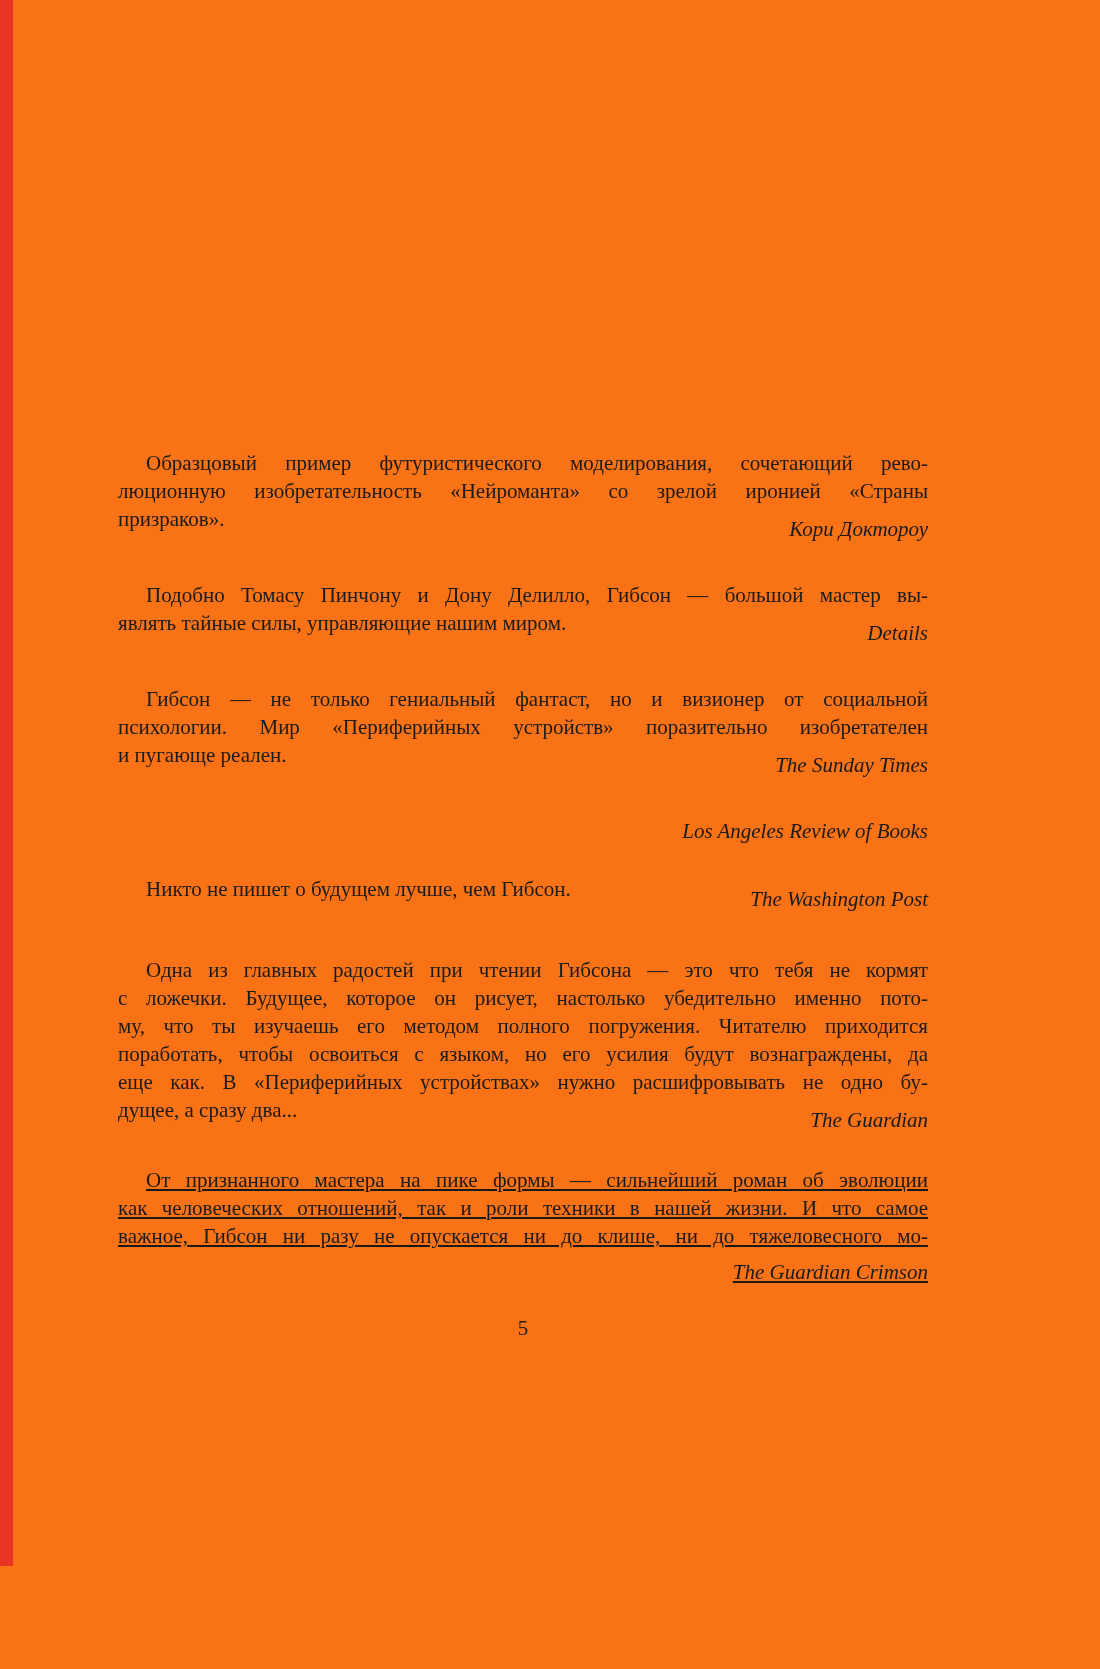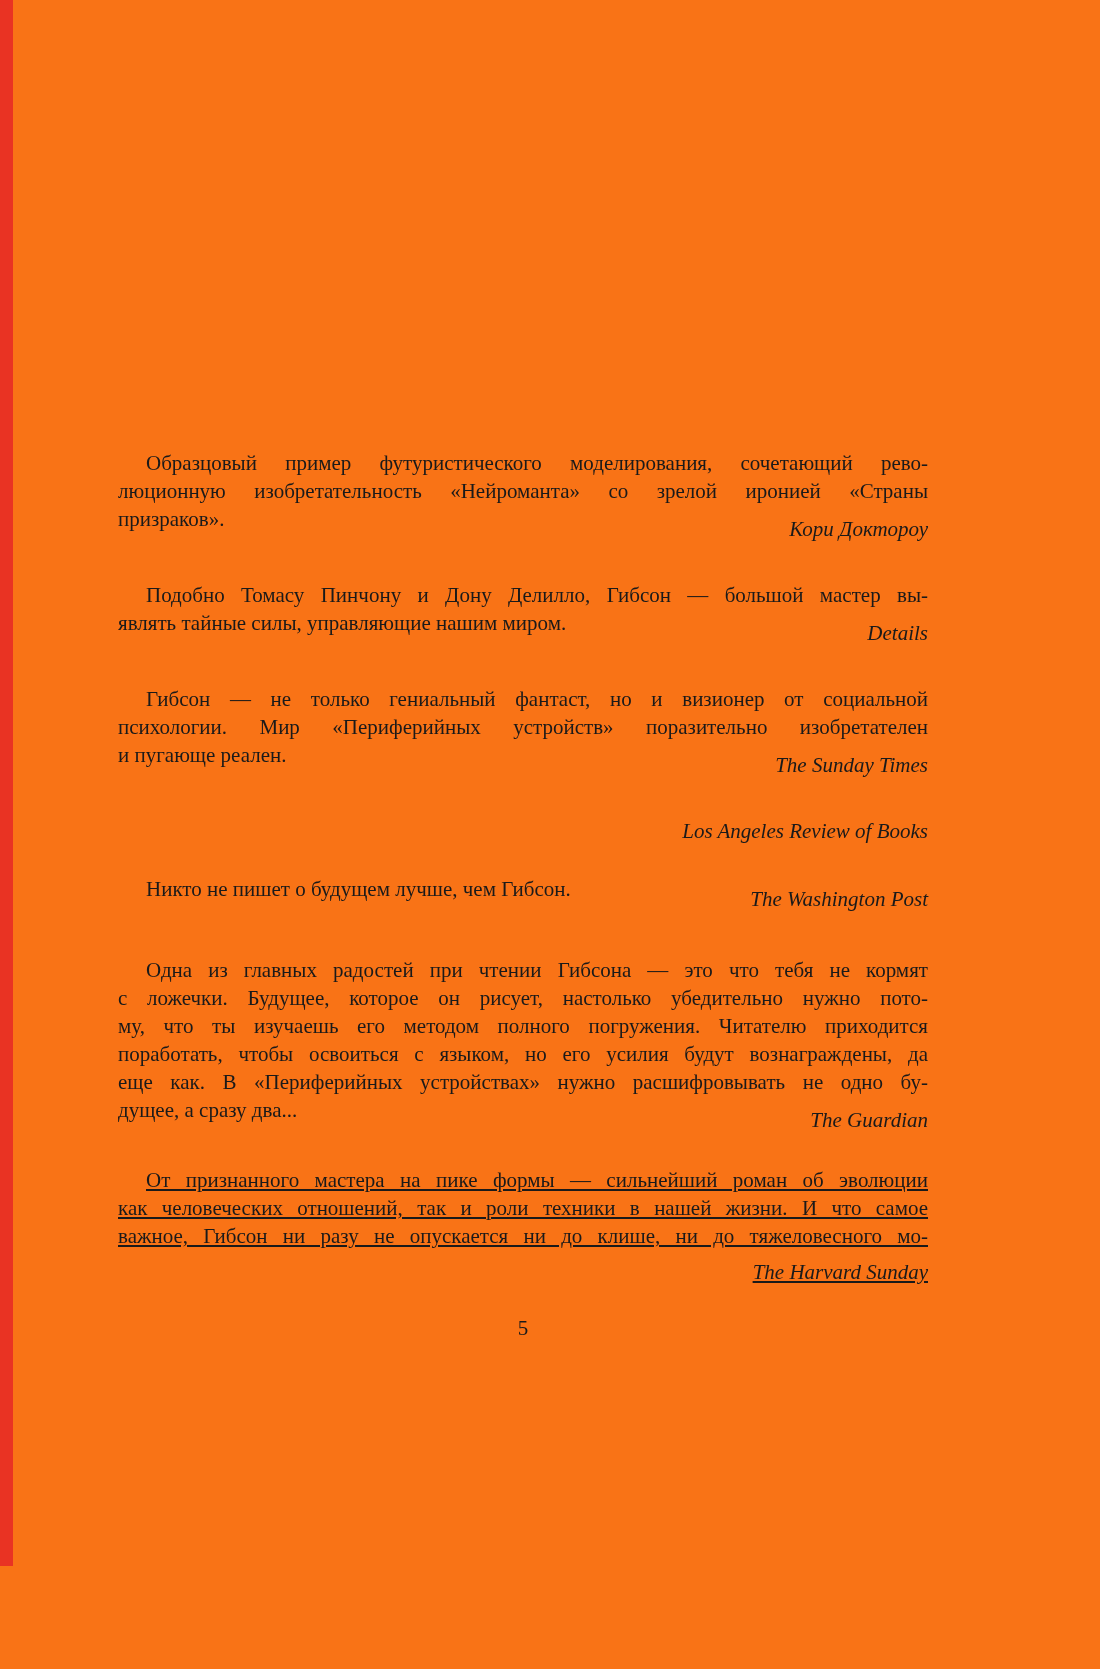--- a/index.html
+++ b/index.html
@@ -93,32 +93,32 @@
         </div>
         <div class="review">
           <div>
             <div class="line first last">Никто не пишет о будущем лучше, чем Гибсон.</div>
           </div>
           <div class="attr inline">The Washington Post</div>
         </div>
         <div class="review">
           <div>
             <div class="line first">Одна из главных радостей при чтении Гибсона — это что тебя не кормят</div>
-            <div class="line">с ложечки. Будущее, которое он рисует, настолько убедительно нужно пото-</div>
+            <div class="line">с ложечки. Будущее, которое он рисует, настолько убедительно именно пото-</div>
             <div class="line">му, что ты изучаешь его методом полного погружения. Читателю приходится</div>
             <div class="line">поработать, чтобы освоиться с языком, но его усилия будут вознаграждены, да</div>
             <div class="line">еще как. В «Периферийных устройствах» нужно расшифровывать не одно бу-</div>
             <div class="line last">дущее, а сразу два...</div>
           </div>
           <div class="attr pulled">The Guardian</div>
         </div>
         <div class="review">
           <div>
             <div class="line first">От признанного мастера на пике формы — сильнейший роман об эволюции</div>
             <div class="line">как человеческих отношений, так и роли техники в нашей жизни. И что самое</div>
             <div class="line">важное, Гибсон ни разу не опускается ни до клише, ни до тяжеловесного мо-</div>
           </div>
-          <div class="attr own-line">The Harvard Sunday</div>
+          <div class="attr own-line">The Guardian Crimson</div>
         </div>
       </div>
     <div class="pageno">5</div>
   </div>
 </div>
 
 </body></html>

